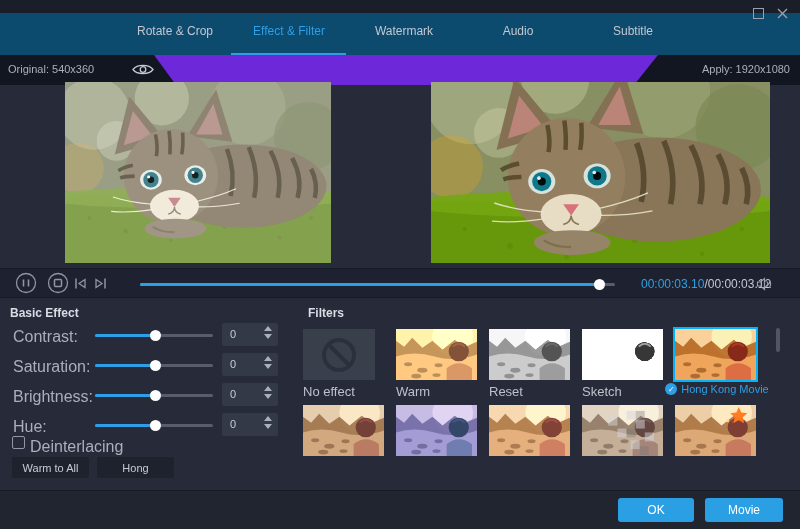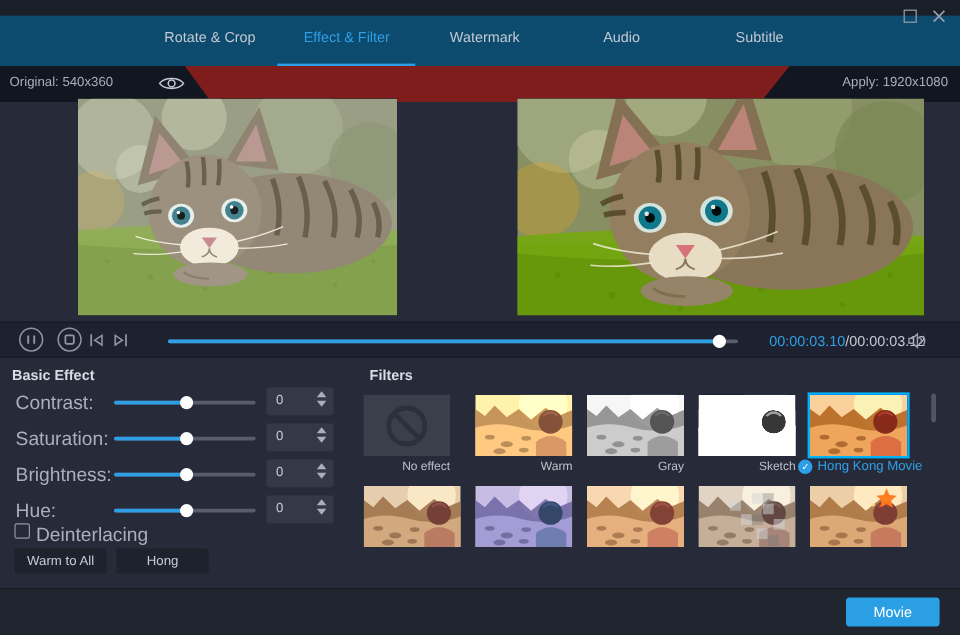--- a/index.html
+++ b/index.html
@@ -10,21 +10,21 @@
   
   .header{position:absolute;left:0;top:0;width:800px;height:55px;background:#0c4a6e;padding-left:32px;}
   .header-topstrip{position:absolute;left:0;top:0;width:800px;height:13px;background:#1a1e28;}
   .tab{position:absolute;top:24px;transform:translateX(-50%);font-size:12px;color:#c3c8d2;cursor:default;white-space:nowrap;}
   .tab.active{color:#2e9fe6;}
   .tab-underline{position:absolute;top:53px;left:231px;width:115px;height:2px;background:#2e9fe6;}
   .winbtn{position:absolute;top:5px;width:18px;height:16px;display:flex;align-items:center;justify-content:center;color:#9aa0ac;}
   .maxbox{width:9px;height:9px;border:1.4px solid #9aa0ac;}
 
   
-  .infobar{position:absolute;left:0;top:55px;width:800px;height:30px;background:#7f1d1d;}
+  .infobar{position:absolute;left:0;top:55px;width:800px;height:30px;background:#6d28d9;}
   .info-trap-left{position:absolute;left:0;top:0;width:176px;height:30px;background:#121620;
     clip-path:polygon(0 0,154px 0,176px 100%,0 100%);}
   .info-trap-right{position:absolute;left:634px;top:0;width:166px;height:30px;background:#121620;
     clip-path:polygon(24px 0,100% 0,100% 100%,0 100%);}
   .info-text{font-size:11px;color:#a9afbb;}
   .filename{position:absolute;left:0;top:8px;width:800px;text-align:center;font-size:11px;color:#b7bcc7;}
 
   
   .preview{position:absolute;top:82px;height:181px;overflow:hidden;background:#11141c;}
   .preview svg{width:100%;height:100%;display:block;}
@@ -62,21 +62,21 @@
   .checkbox{position:absolute;left:12px;top:436px;width:11px;height:11px;border:1px solid #9097a5;border-radius:2px;background:transparent;}
   .darkbtn{position:absolute;top:457px;width:77px;height:21px;background:#1e222d;border-radius:2px;
     font-size:11px;color:#c6ccd6;display:flex;align-items:center;justify-content:center;}
 
   
   .thumb{position:absolute;width:81px;height:51px;overflow:hidden;background:#1a1d27;}
   .thumb svg{width:100%;height:100%;display:block;}
   .thumb.selected{box-shadow:0 0 0 2px #2e9fe6;}
   .noeffect-tile{position:absolute;left:303px;top:329px;width:72px;height:51px;background:#3a3f4c;
     display:flex;align-items:center;justify-content:center;}
-  .flabel{position:absolute;top:384px;font-size:10px;color:#bcc1cb;text-align:right;}
+  .flabel{position:absolute;top:384px;font-size:13px;color:#bcc1cb;text-align:left;}
   .flabel-sel{position:absolute;top:383px;display:flex;align-items:center;justify-content:center;gap:4px;
     font-size:11px;color:#2e9fe6;}
   .checkdot{width:12px;height:12px;border-radius:50%;background:#2e9fe6;color:#fff;font-size:8px;
     display:flex;align-items:center;justify-content:center;}
   .scrollthumb{position:absolute;left:776px;top:328px;width:4px;height:24px;background:#505663;border-radius:2px;}
 
   
   .f-warm{filter:sepia(0.5) saturate(1.6) brightness(1.1);}
   .f-gray{filter:grayscale(1) brightness(1.18) contrast(1.05);}
   .f-sketch{filter:grayscale(1) brightness(1.5) contrast(4);}
@@ -348,21 +348,21 @@
       </svg>
   </div>
   <div class="thumb f-hkm selected" style="left:675px;top:329px">
     <svg viewBox="0 0 80 52" preserveAspectRatio="none">
         <use href="#thumb-scene"></use>
       </svg>
   </div>
 
   <div class="flabel" style="left:303px;width:72px">No effect</div>
   <div class="flabel" style="left:396px;width:81px">Warm</div>
-  <div class="flabel" style="left:489px;width:81px">Gray</div>
+  <div class="flabel" style="left:489px;width:81px">Reset</div>
   <div class="flabel" style="left:582px;width:81px">Sketch</div>
   <div class="flabel-sel" style="left:664px;width:106px">
     <span class="checkdot">✓</span>
     <span>Hong Kong Movie</span>
   </div>
 
   <div class="thumb f-r1" style="left:303px;top:405px">
     <svg viewBox="0 0 80 52" preserveAspectRatio="none">
         <use href="#thumb-scene"></use>
       </svg>
@@ -399,16 +399,17 @@
     <svg viewBox="0 0 80 52" preserveAspectRatio="none">
         <use href="#thumb-scene"></use>
       <path d="M63,2 L65.4,7.6 L71.4,8.3 L66.9,12.4 L68.1,18.3 L63,15.2 L57.9,18.3 L59.1,12.4 L54.6,8.3 L60.6,7.6 Z" fill="#ff7d3a" opacity="0.95"></path>
       <circle cx="52" cy="16" r="1.5" fill="#ffd9a0" opacity="0.9"></circle>
     </svg>
   </div>
 
   <div class="scrollthumb"></div>
 
   <div class="footer">
+    <div class="bluebtn" style="left:618px;width:76px">OK</div>
     <div class="bluebtn" style="left:705px;width:78px">Movie</div>
   </div>
 
 </div>
 
 </body></html>

